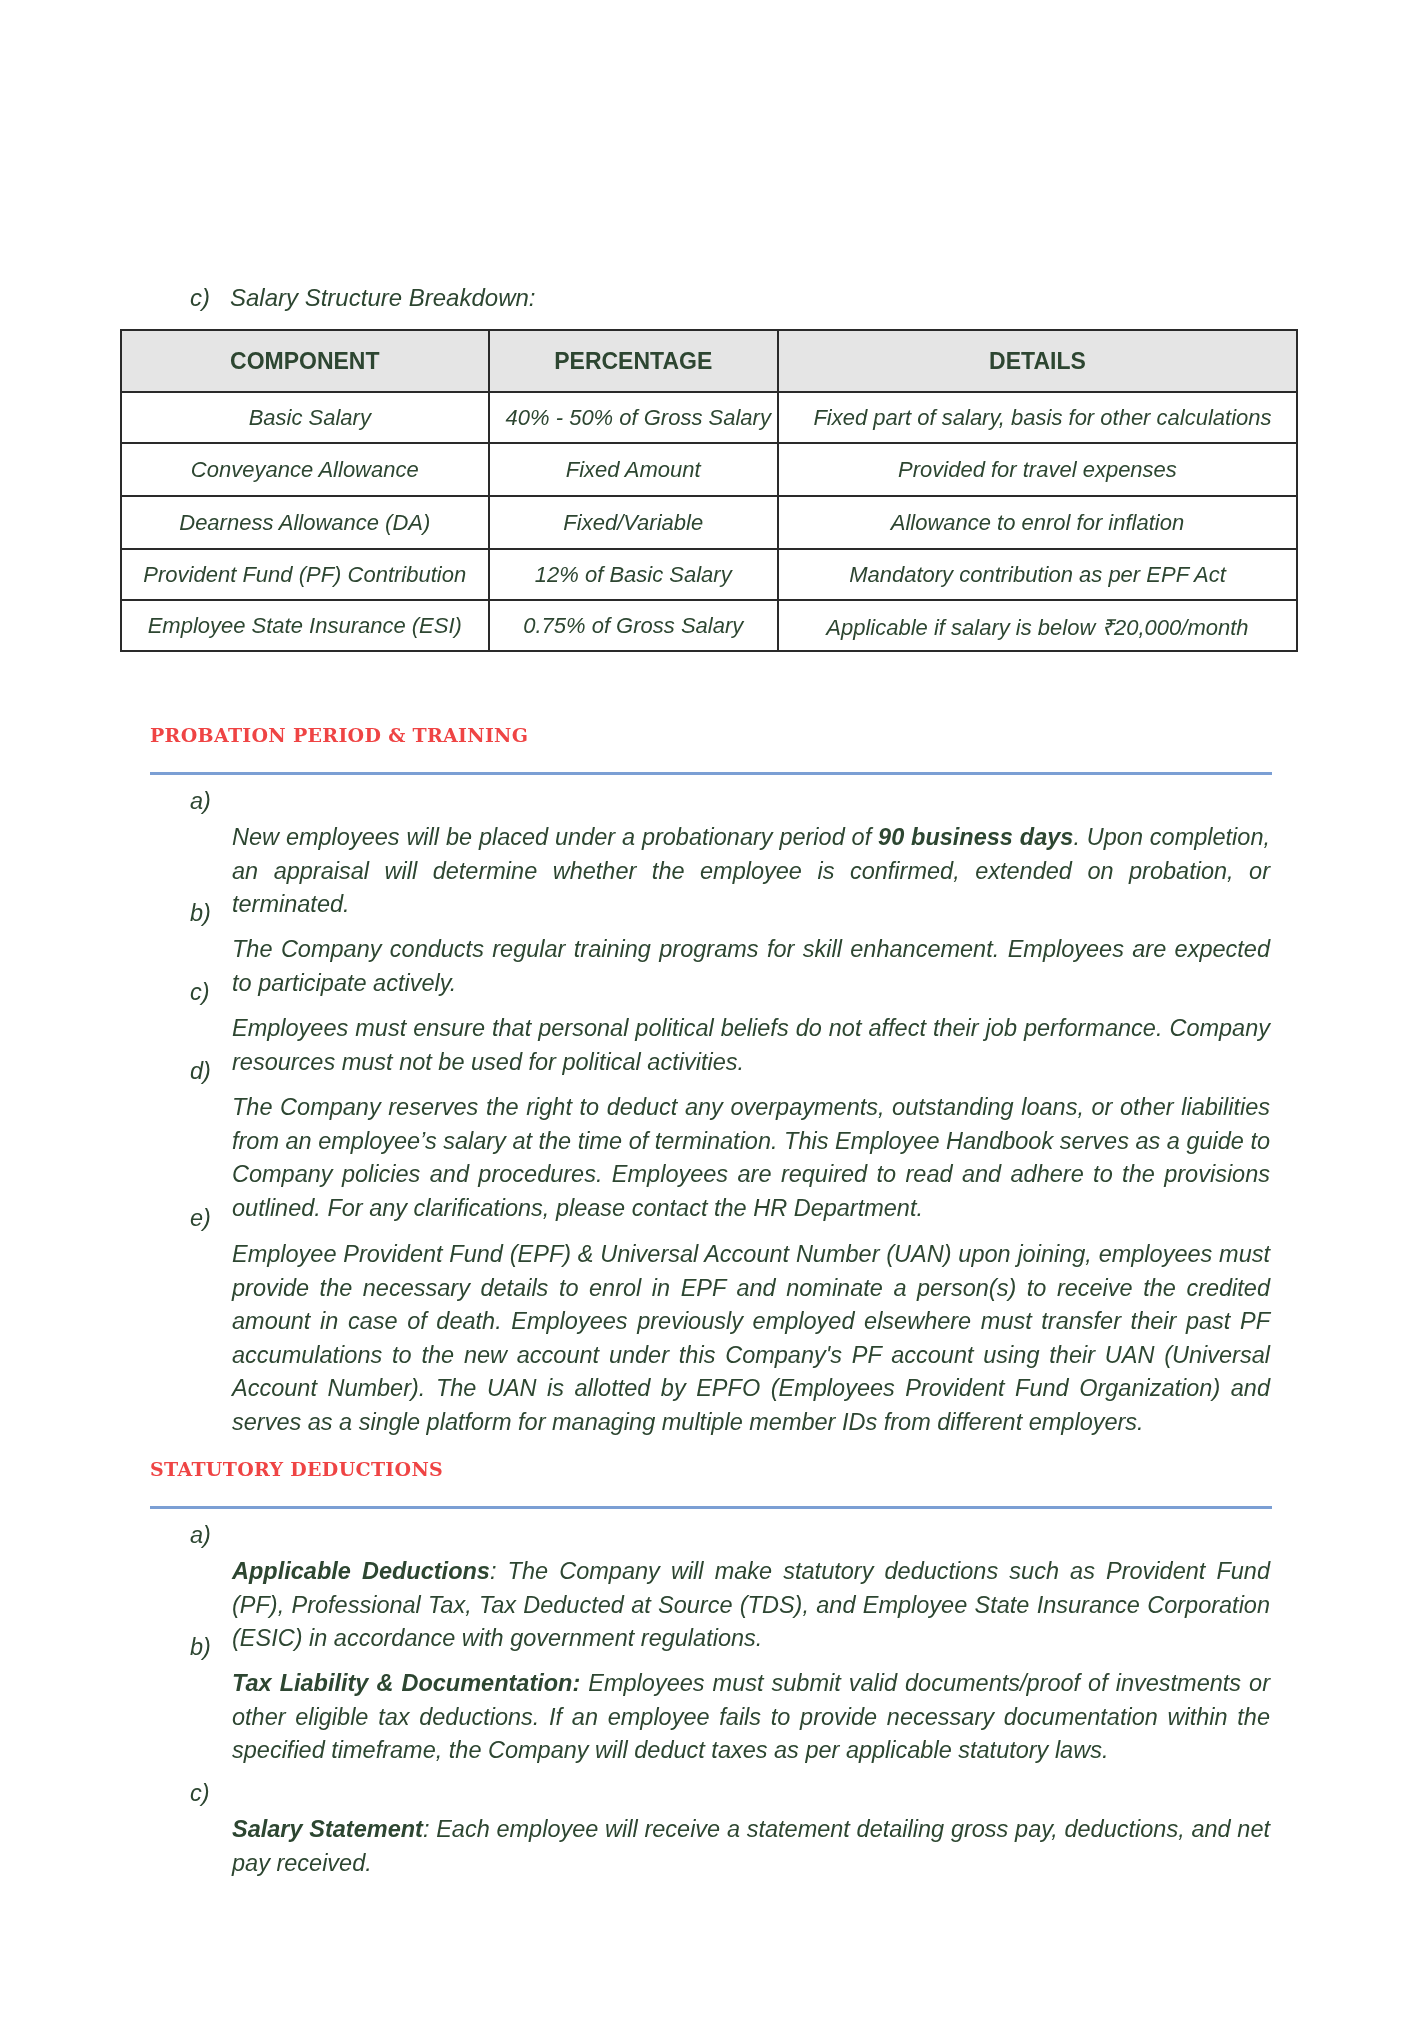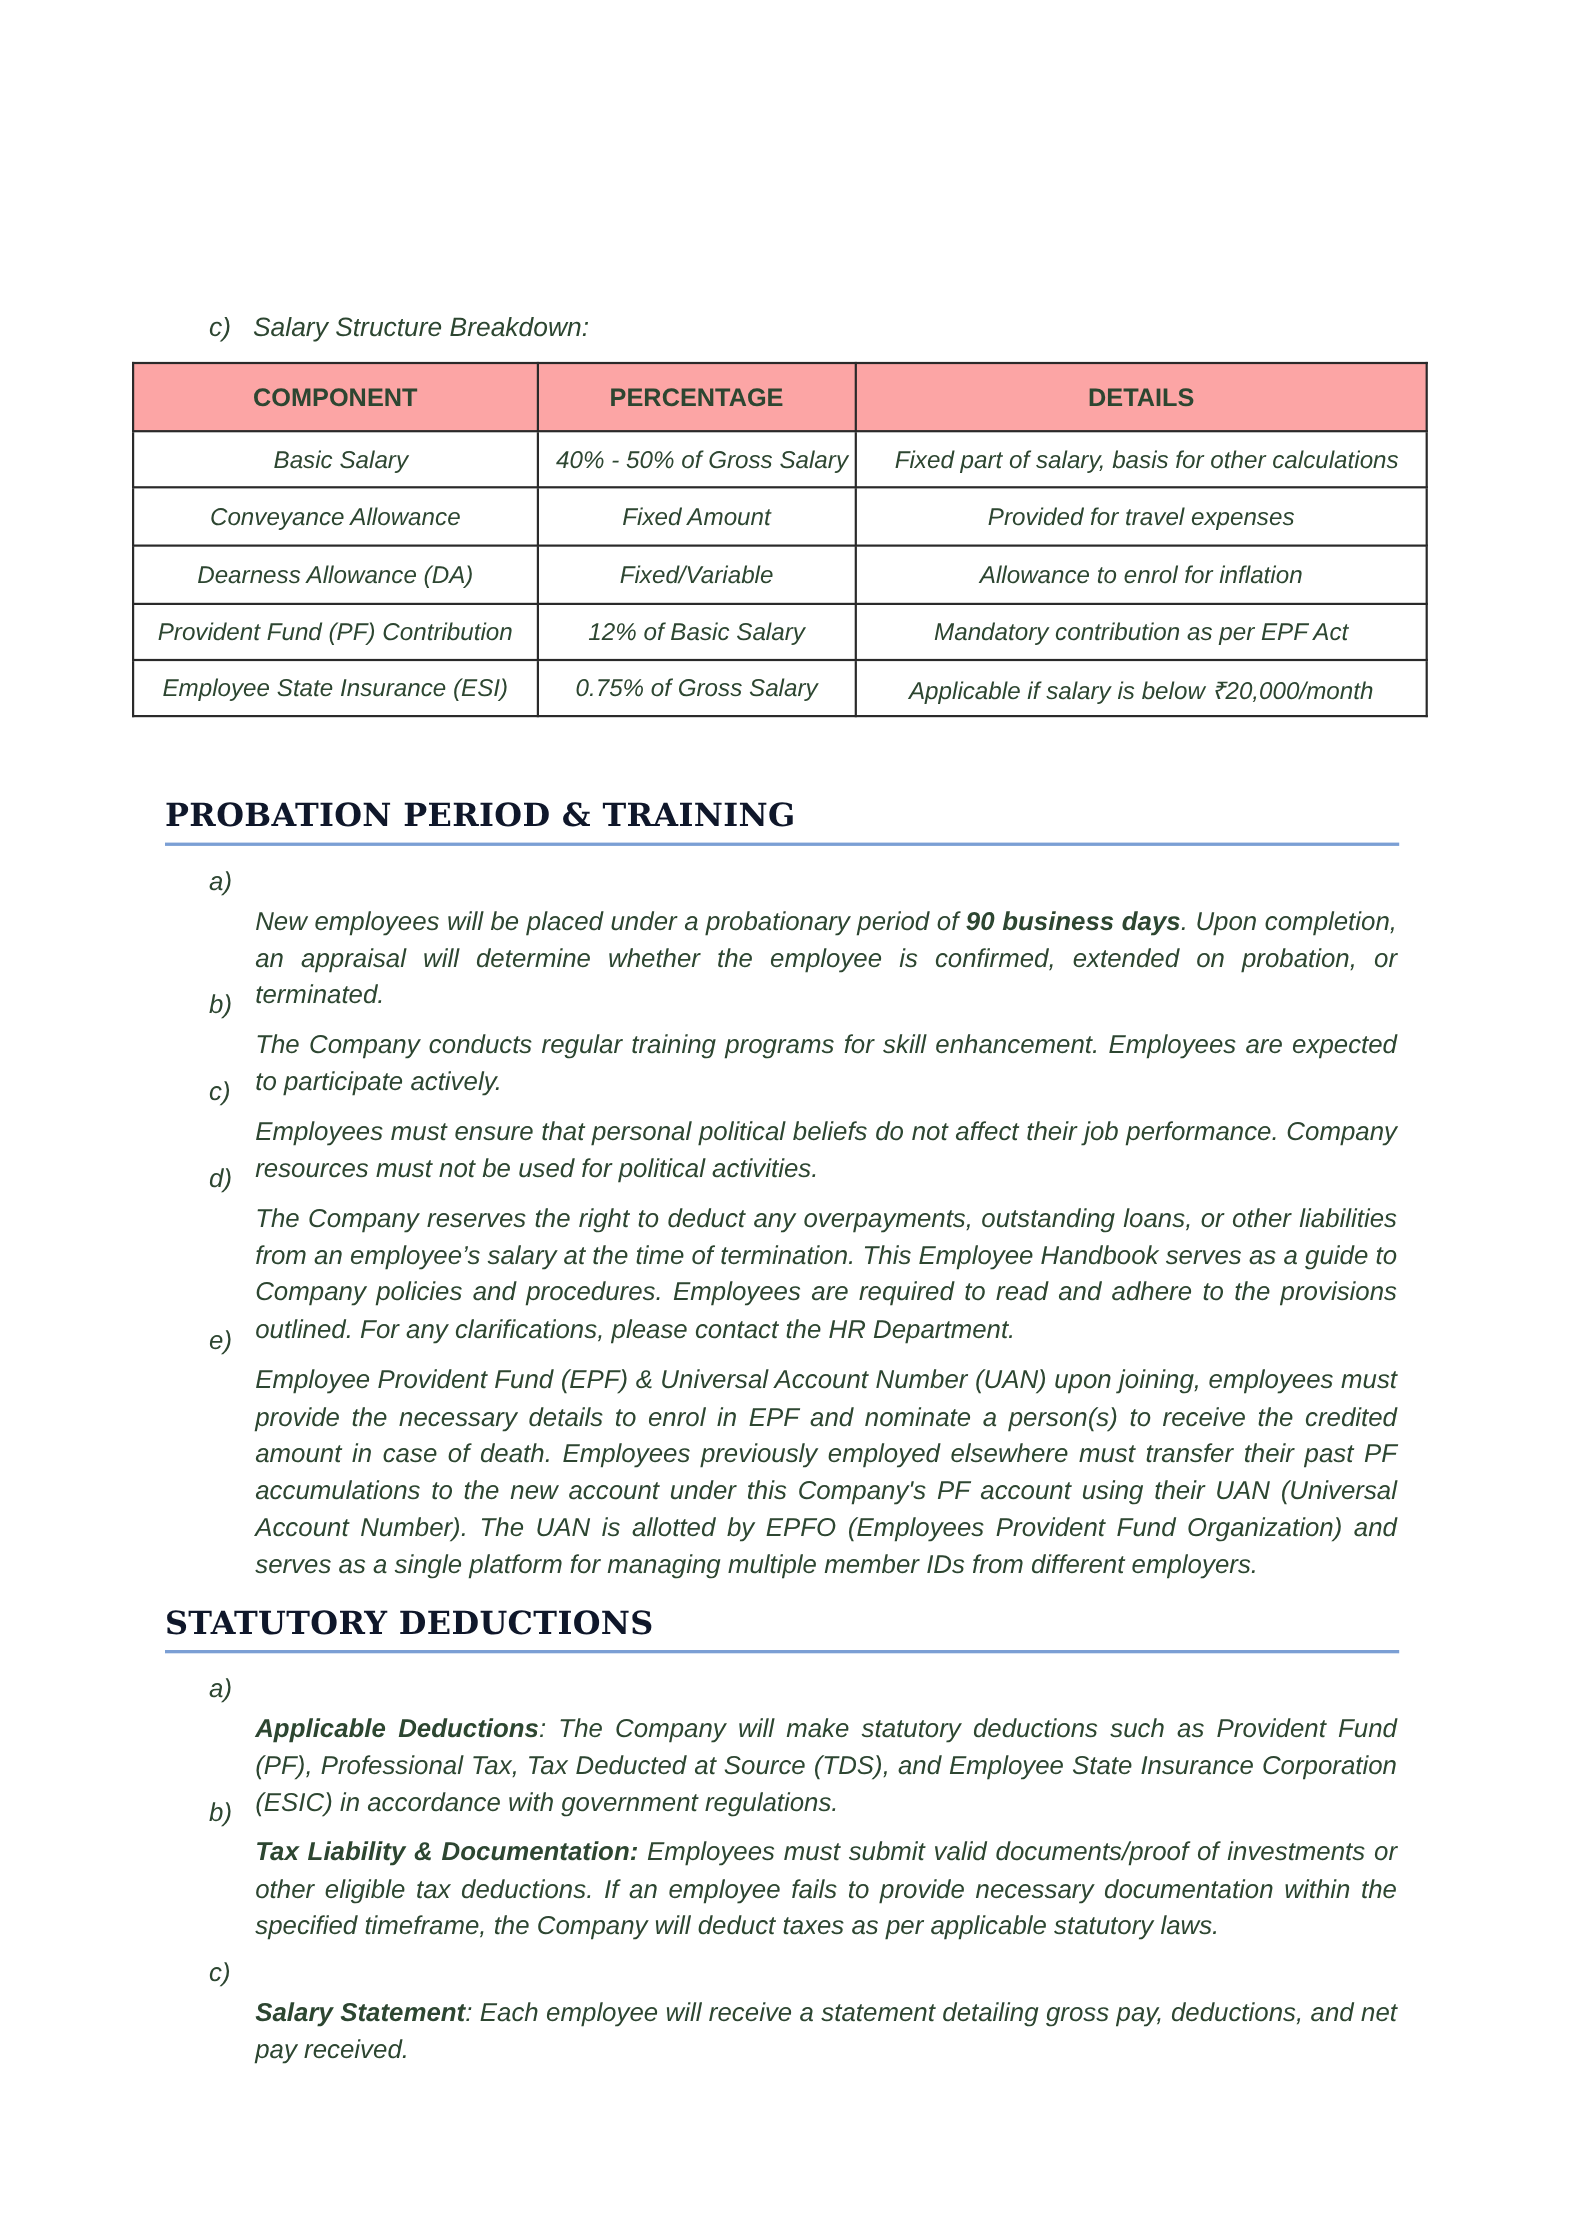--- a/index.html
+++ b/index.html
@@ -22,34 +22,34 @@
       border-collapse: collapse;
       font-size: 22px;
     }
     table.salary th, table.salary td {
       border: 2.5px solid #2a2a2a;
       text-align: center; padding: 0 6px;
       color: #2d4631;
       white-space: nowrap;
     }
     table.salary th {
-      background: #fca5a5; font-weight: bold; font-style: normal;
+      background: #e5e5e5; font-weight: bold; font-style: normal;
       height: 60px; font-size: 23px;
     }
     table.salary td { font-style: italic; height: 49px; }
     table.salary tr.r1 td { height: 49px; padding-left: 16px; }
     table.salary col.c1 { width: 370px; }
     table.salary col.c2 { width: 286px; }
     table.salary col.c3 { width: 522px; }
 
     .section-heading {
       position: absolute; left: 150px; width: 1122px;
       font-family: "DejaVu Serif", serif; font-weight: bold;
-      font-size: 29px; color: #0f172a; letter-spacing: 0.3px;
-      padding-bottom: 8px;
+      font-size: 19px; color: #ef4444; letter-spacing: 0.3px;
+      padding-bottom: 26px;
       border-bottom: 3px solid #7b9fd4;
     }
 
     .list-item {
       position: absolute; left: 190px; width: 1080px;
       font-size: 23.5px; font-style: italic; line-height: 33.5px;
       display: flex; color: #2d4631;
     }
     .list-item .marker { width: 42px; flex: 0 0 42px; }
     .list-item .body { flex: 1; text-align: justify; margin-top: 36px; }

